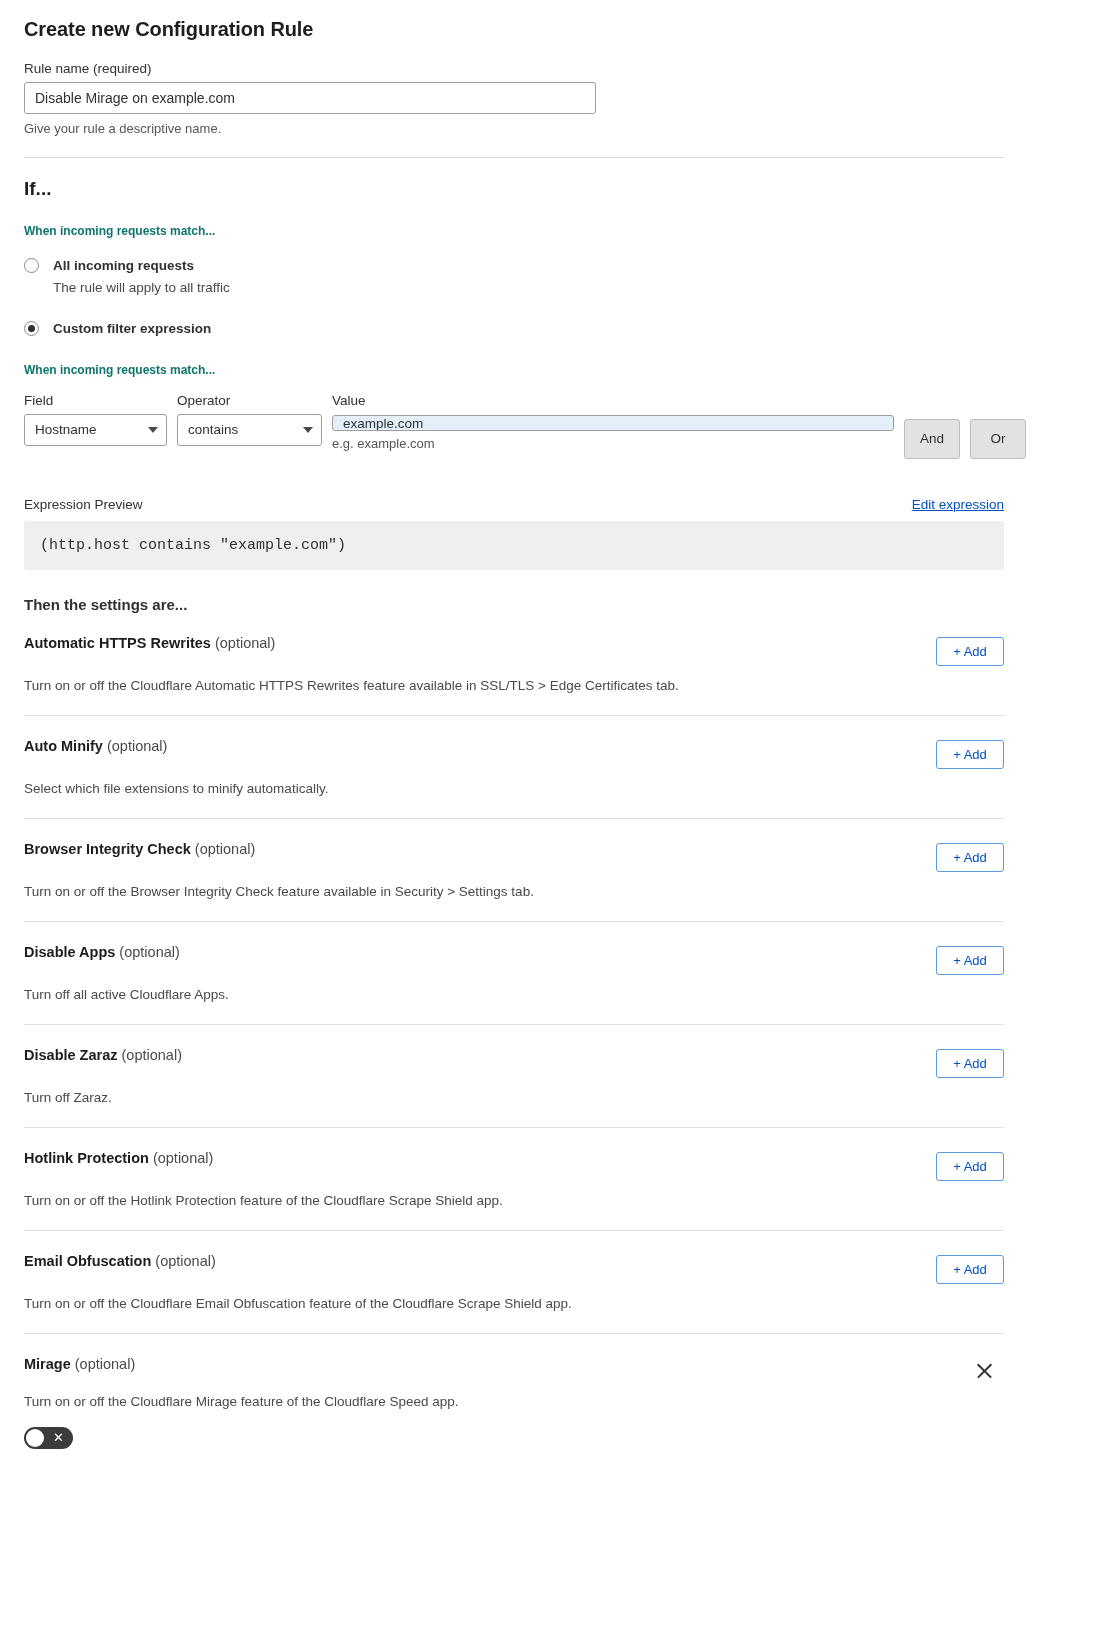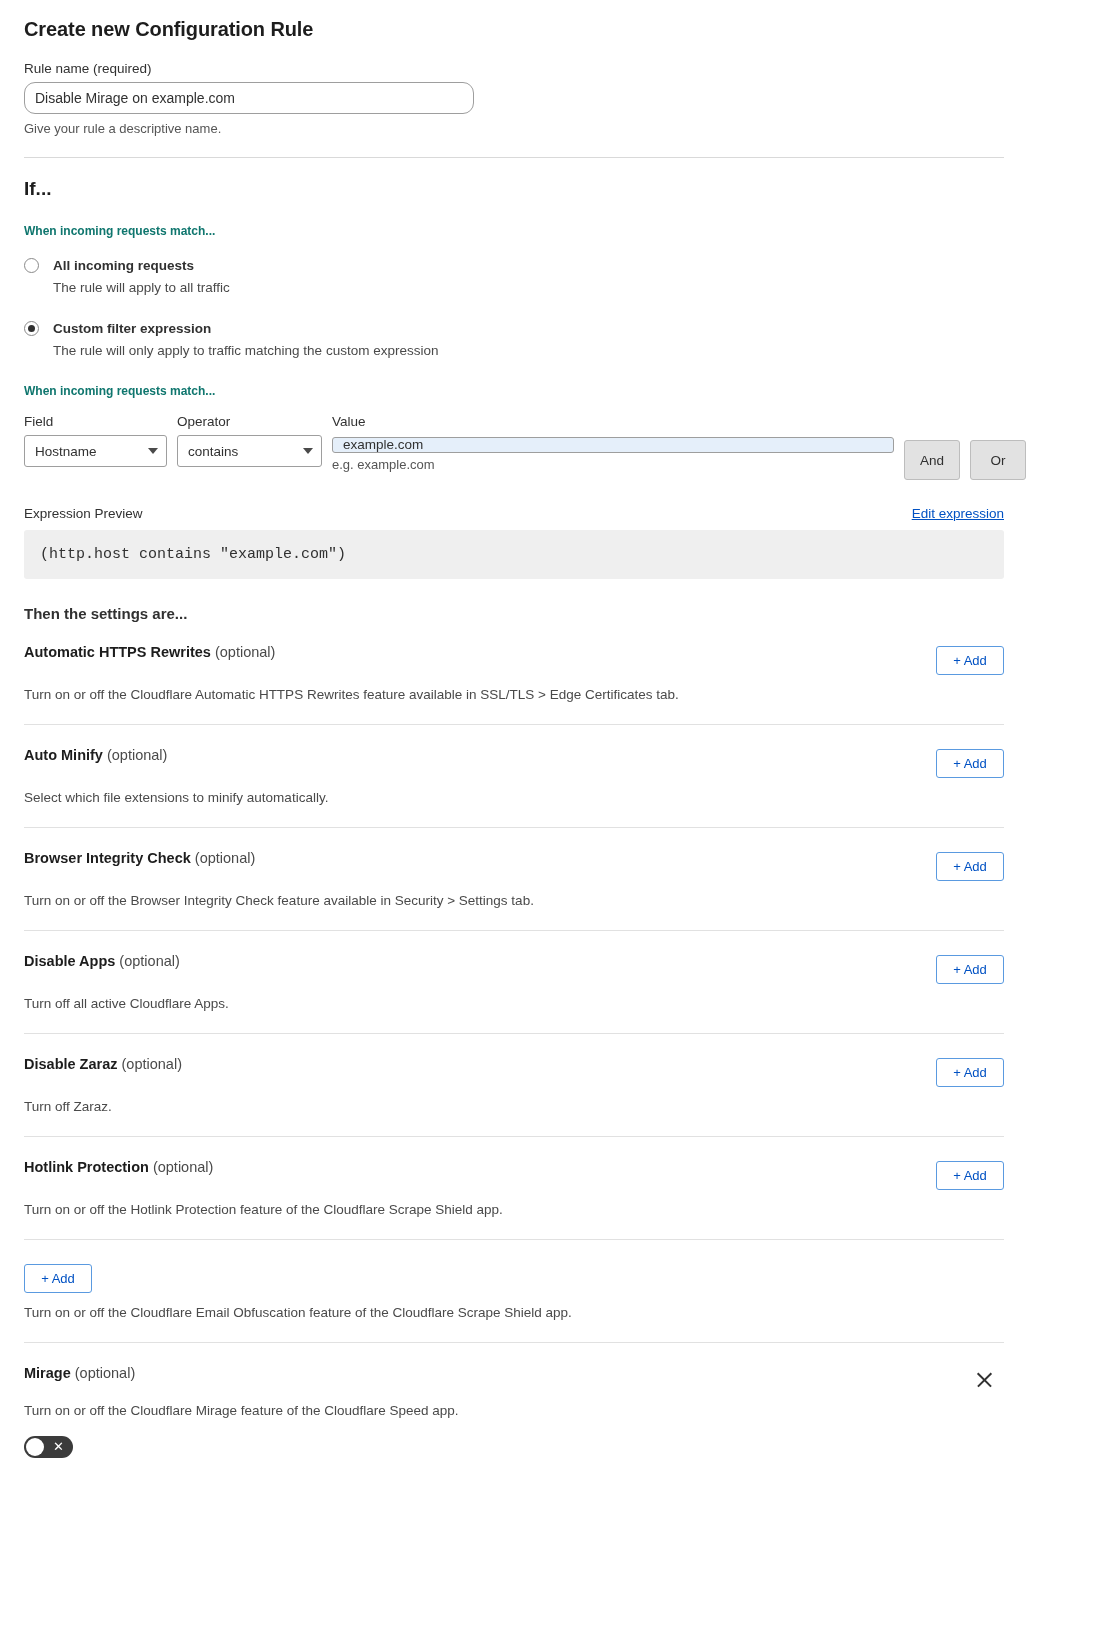--- a/index.html
+++ b/index.html
@@ -24,24 +24,24 @@
     color: #1d1d1d;
     margin: 8px 0 20px 0;
     letter-spacing: -0.1px;
   }
   .field-label {
     font-size: 13.5px;
     color: #313131;
     margin-bottom: 6px;
   }
   .text-input {
-    width: 450px;
+    width: 572px;
     height: 32px;
     border: 1px solid #9e9e9e;
-    border-radius: 11px;
+    border-radius: 3px;
     padding: 4px 10px;
     font-size: 14px;
     font-family: "Liberation Sans", sans-serif;
     color: #313131;
     background: #fff;
     outline: none;
   }
   .help-text {
     font-size: 13px;
     color: #555;
@@ -167,21 +167,21 @@
     background: #e2e2e2;
     color: #313131;
     font-size: 13.5px;
     font-family: "Liberation Sans", sans-serif;
     cursor: pointer;
   }
   .preview-head {
     display: flex;
     justify-content: space-between;
     align-items: baseline;
-    margin-top: 26px;
+    margin-top: 38px;
   }
   .preview-label {
     font-size: 13.5px;
     color: #313131;
   }
   .edit-expression {
     font-size: 13.5px;
     color: #0051c3;
     text-decoration: underline;
     cursor: pointer;
@@ -313,21 +313,20 @@
       <div class="radio-circle"></div>
       <div class="radio-texts">
         <span class="radio-title">All incoming requests</span>
         <span class="radio-desc">The rule will apply to all traffic</span>
       </div>
     </div>
     <div class="radio-row">
       <div class="radio-circle checked"></div>
       <div class="radio-texts">
         <span class="radio-title">Custom filter expression</span>
-        <span class="radio-desc">The rule will only apply to traffic matching the custom expression</span>
       </div>
     </div>
   </div>
 
   <div class="subhead">When incoming requests match...</div>
 
   <div class="expr-row">
     <div>
       <div class="expr-col-label">Field</div>
       <div class="select-wrap">
@@ -447,20 +446,26 @@
         </div>
       </div>
       <button class="btn-add">+ Add</button>
     </div>
     <div class="setting-desc">Turn on or off the Hotlink Protection feature of the Cloudflare Scrape Shield app.</div>
     <hr class="setting-sep">
   </div>
 
   <div class="setting">
     <div class="setting-row">
+      <div class="setting-texts">
+        <div class="setting-title">
+          <span>Email Obfuscation</span>
+          <span class="optional">(optional)</span>
+        </div>
+      </div>
       <button class="btn-add">+ Add</button>
     </div>
     <div class="setting-desc">Turn on or off the Cloudflare Email Obfuscation feature of the Cloudflare Scrape Shield app.</div>
     <hr class="setting-sep">
   </div>
 
   <div class="setting">
     <div class="setting-row">
       <div class="setting-texts">
         <div class="setting-title">

